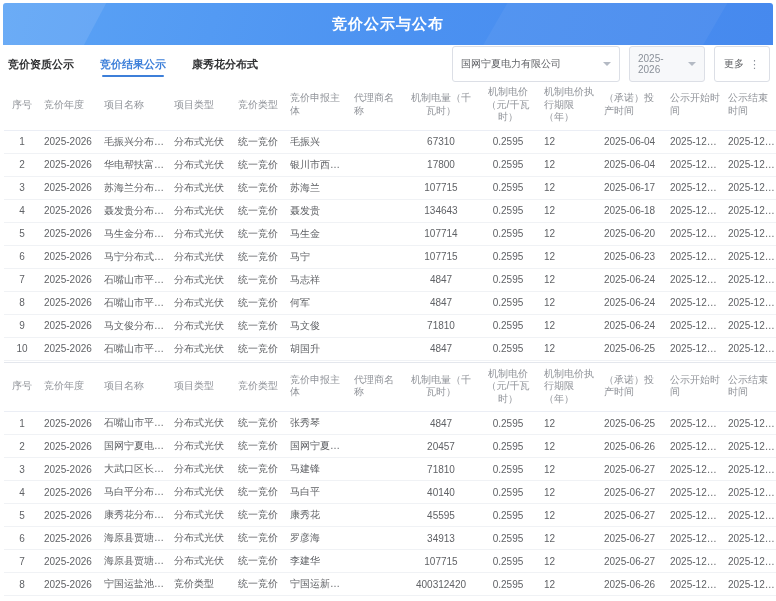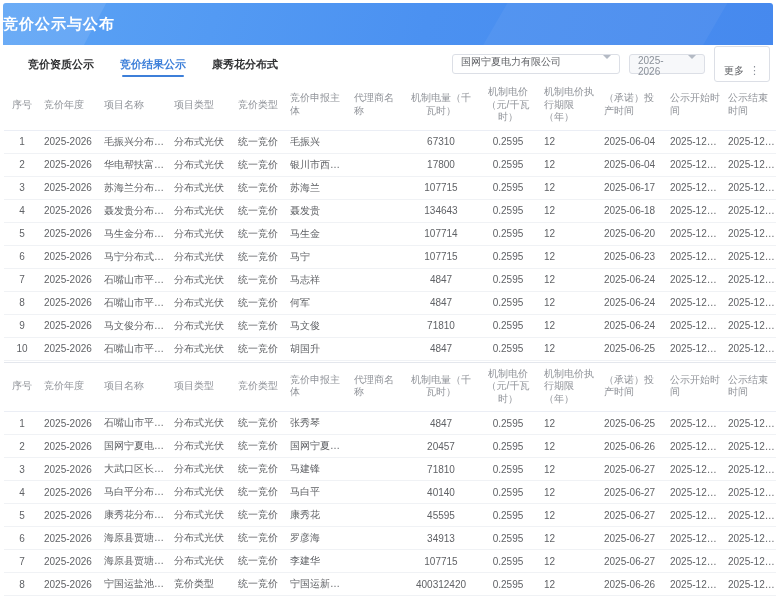--- a/index.html
+++ b/index.html
@@ -16,36 +16,36 @@
   }
   .banner::before{
     content:"";position:absolute;left:-30px;top:-20px;width:120px;height:90px;
     background:rgba(255,255,255,.10);transform:skewX(-28deg);
   }
   .banner::after{
     content:"";position:absolute;right:60px;top:-30px;width:220px;height:110px;
     background:rgba(255,255,255,.05);transform:skewX(-30deg);
   }
   .banner-title{
-    position:relative;z-index:2;display:block;text-align:left;
+    position:relative;z-index:2;display:block;text-align:center;
     line-height:42px;color:#fff;font-size:15px;font-weight:bold;letter-spacing:1px;
   }
   
   .toolbar{display:flex;align-items:center;height:34px;padding:0 6px;margin-top:2px;}
-  .tabs{display:flex;gap:26px;padding-left:2px;margin-left:20px;}
+  .tabs{display:flex;gap:26px;padding-left:2px;}
   .tab{font-size:11px;font-weight:bold;color:#303133;cursor:pointer;position:relative;line-height:22px;}
   .tab.active{color:#3d7fd9;text-align:center;}
   .tab.active::after{
     content:"";position:absolute;left:2px;right:2px;bottom:-2px;height:2px;
     background:#3d7fd9;border-radius:1px;
   }
   .toolbar-right{margin-left:auto;display:flex;align-items:center;gap:9px;}
   .select,.more-btn{
-    box-sizing:border-box;height:20px;border:1px solid #dcdfe6;border-radius:3px;
-    font-size:10px;color:#606266;display:flex;align-items:flex-start;background:#fff;cursor:pointer;
+    box-sizing:border-box;height:36px;border:1px solid #dcdfe6;border-radius:3px;
+    font-size:10px;color:#606266;display:flex;align-items:center;background:#fff;cursor:pointer;
   }
   .select{padding:0 8px;justify-content:space-between;}
   .select.company{width:168px;}
   .select.year{width:76px;background:#f7f8fa;color:#8a9099;}
   .caret{
     width:0;height:0;border-left:4px solid transparent;border-right:4px solid transparent;
     border-top:4px solid #b4bac4;margin-left:6px;flex:0 0 auto;
   }
   .more-btn{padding:17px 9px;gap:5px;}
   .more-dots{font-size:11px;color:#8a9099;}

